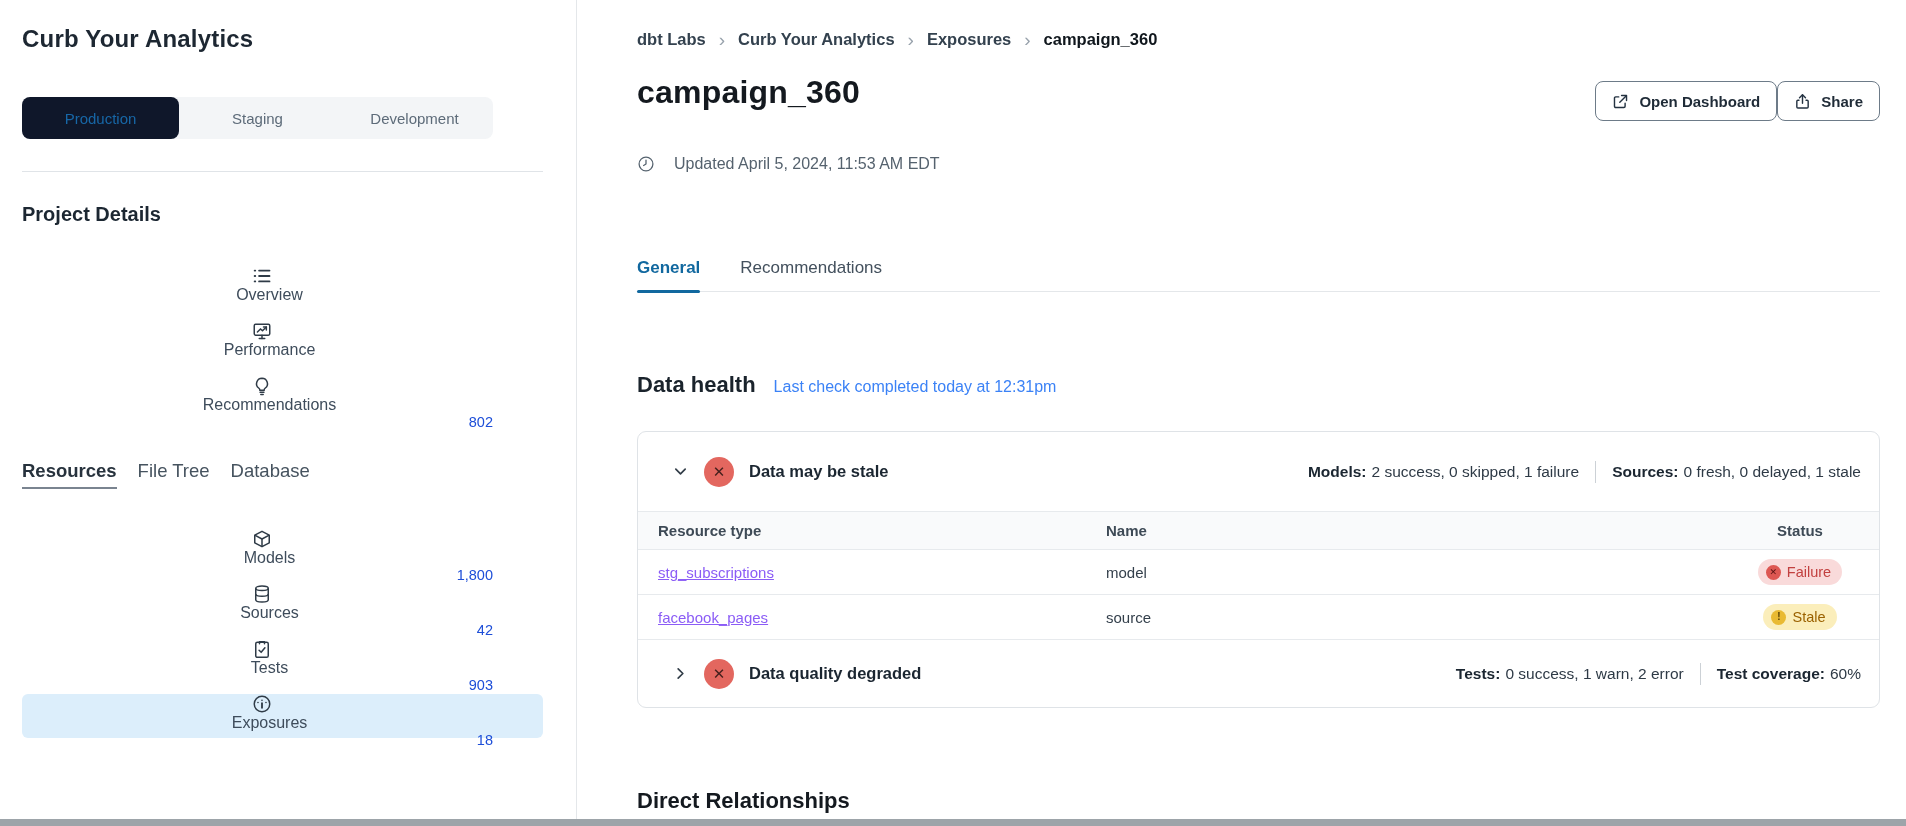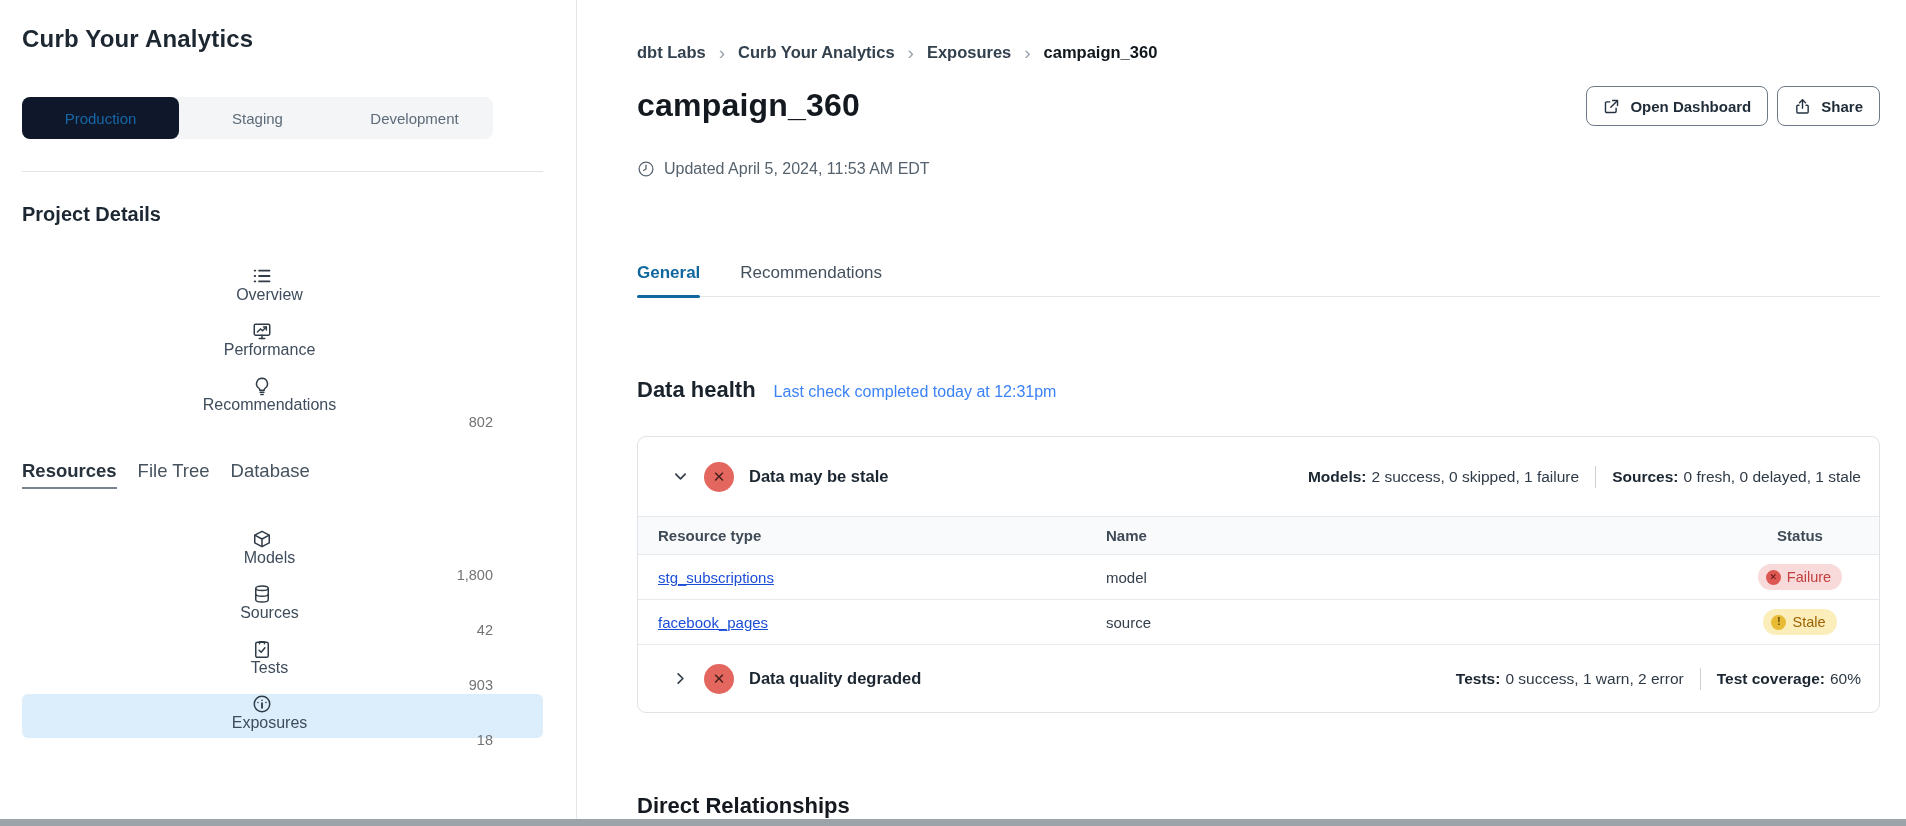--- a/index.html
+++ b/index.html
@@ -18,39 +18,39 @@
           display:flex;align-items:center;padding:0 14px;box-sizing:border-box;}
   .search .s-icon{color:#323d49;}
   .search input{border:none;outline:none;flex:1;margin-left:11px;font-family:inherit;font-size:16px;color:#2c3845;background:transparent;}
   .search input::placeholder{color:#5a6774;}
   .sb-divider{margin:32px 0 0;border:none;border-top:1px solid #e0e4e8;width:521px;}
   .sb-heading{margin:30px 0 0;font-size:20px;line-height:24px;font-weight:700;color:#1c2732;}
   .sb-items{margin-top:40px;}
   .sb-item{display:flex;align-items:center;height:44px;width:521px;box-sizing:border-box;
            padding:0 50px 0 24px;margin-bottom:11px;border-radius:6px;font-size:16px;color:#3e4c5b;cursor:pointer;flex-direction:column;}
   .sb-item .it-icon{color:#2f3b47;margin-right:15px;flex:none;}
-  .sb-item .count{margin-left:auto;font-size:14.5px;color:#737373;text-align:right;}
+  .sb-item .count{margin-left:auto;font-size:14.5px;color:#1d4ed8;text-align:right;}
   .sb-item.selected{background:#dceefb;}
   .res-tabs{margin-top:40px;display:flex;gap:21px;font-size:18.5px;color:#46535f;align-items:flex-start;}
   .res-tab{padding-bottom:5px;border-bottom:2px solid transparent;cursor:pointer;}
   .res-tab.active{color:#27323d;font-weight:700;border-bottom-color:#7a8490;}
 
   
   .main{flex:1;padding:0 26px 0 60px;box-sizing:border-box;position:relative;background:#fff;}
-  .breadcrumb{margin-top:43px;display:flex;align-items:center;font-size:16.5px;font-weight:700;color:#33414e;}
+  .breadcrumb{margin-top:30px;display:flex;align-items:center;font-size:16.5px;font-weight:700;color:#33414e;}
   .crumb{cursor:pointer;}
   .crumb.current{color:#0f161c;cursor:default;}
   .crumb-sep{margin:0 13px;color:#98a2ac;font-size:19px;font-weight:400;line-height:1;}
   .header-row{display:flex;justify-content:space-between;align-items:flex-start;margin-top:24px;}
   .page-title{margin:0;font-size:32px;line-height:38px;font-weight:700;color:#14191f;letter-spacing:.2px;}
-  .actions{display:flex;gap:9px;margin-top:0;padding-left:32px;}
+  .actions{display:flex;gap:0;margin-top:8px;padding-left:32px;}
   .btn{display:flex;align-items:center;gap:10px;height:40px;padding:0 16px;border:1px solid #6d7b88;border-radius:8px;
        background:#fff;font-family:inherit;font-weight:700;font-size:15px;color:#1f2b37;cursor:pointer;}
   .btn .b-icon{color:#243241;}
-  .updated{margin-top:34px;display:flex;align-items:center;gap:9px;font-size:16px;color:#55626e;}
+  .updated{margin-top:34px;display:flex;align-items:center;gap:19px;font-size:16px;color:#55626e;}
   .tabs{margin-top:85px;display:flex;gap:40px;border-bottom:1px solid #e4e7ea;}
   .tab{position:relative;padding-bottom:13px;font-size:17px;color:#43505d;cursor:pointer;text-align:right;}
   .tab.active{color:#11689f;font-weight:700;}
   .tab.active::after{content:"";position:absolute;left:0;right:0;bottom:-2px;height:3px;background:#11689f;border-radius:2px;}
   .dh-row{margin-top:80px;display:flex;align-items:baseline;gap:18px;}
   .dh-heading{margin:0;font-size:22px;font-weight:700;color:#1a232c;}
   .dh-sub{font-size:16px;color:#3b82f6;}
 
   .card{margin-top:33px;border:1px solid #dfe3e7;border-radius:9px;background:#fff;}
   .card-row{display:flex;align-items:center;height:79px;padding:0 18px 0 35px;border-bottom:1px solid #e7eaed;cursor:pointer;}
@@ -61,21 +61,21 @@
   .card-row-title{font-size:16.5px;font-weight:700;color:#1b2631;}
   .card-stats{margin-left:auto;display:flex;align-items:center;font-size:15.5px;color:#2e3a46;}
   .stat b{color:#1b2631;margin-right:5px;}
   .stat-sep{width:1px;height:22px;background:#ccd1d6;margin:0 16px;}
 
   .table-header,.table-row{display:grid;grid-template-columns:448px 1fr 122px;align-items:center;
                            padding:0 18px 0 20px;border-bottom:1px solid #e7eaed;}
   .table-header{height:37px;background:#f9fafb;font-size:15px;font-weight:700;color:#3e4a56;}
   .table-row{height:44px;font-size:15px;color:#333f4b;}
   .th-status,.cell-status{justify-self:center;text-align:center;}
-  .cell-link{color:#1d4ed8;text-decoration:underline;cursor:pointer;justify-self:start;}
+  .cell-link{color:#8b5cf6;text-decoration:underline;cursor:pointer;justify-self:start;}
   .badge{display:inline-flex;align-items:center;gap:6px;height:26px;padding:0 11px 0 8px;border-radius:14px;font-size:14.5px;}
   .badge .dot{width:15px;height:15px;border-radius:50%;display:flex;align-items:center;justify-content:center;
               font-size:9px;font-weight:700;line-height:1;}
   .badge.failure{background:#f9dada;color:#c2403f;}
   .badge.failure .dot{background:#dd5752;color:#591313;}
   .badge.stale{background:#fbeebb;color:#9b6200;}
   .badge.stale .dot{background:#e9ba33;color:#584105;font-size:10px;}
 
   .direct-rel{margin:80px 0 0;font-size:22px;font-weight:700;color:#14191f;}
   .bottom-bar{position:absolute;left:0;right:0;bottom:0;height:7px;background:#9da4a9;}

